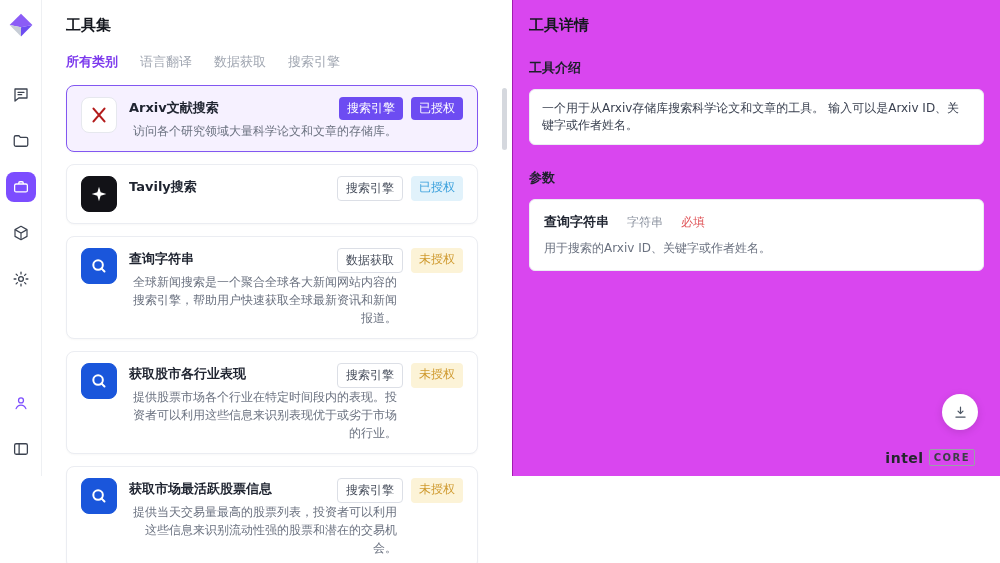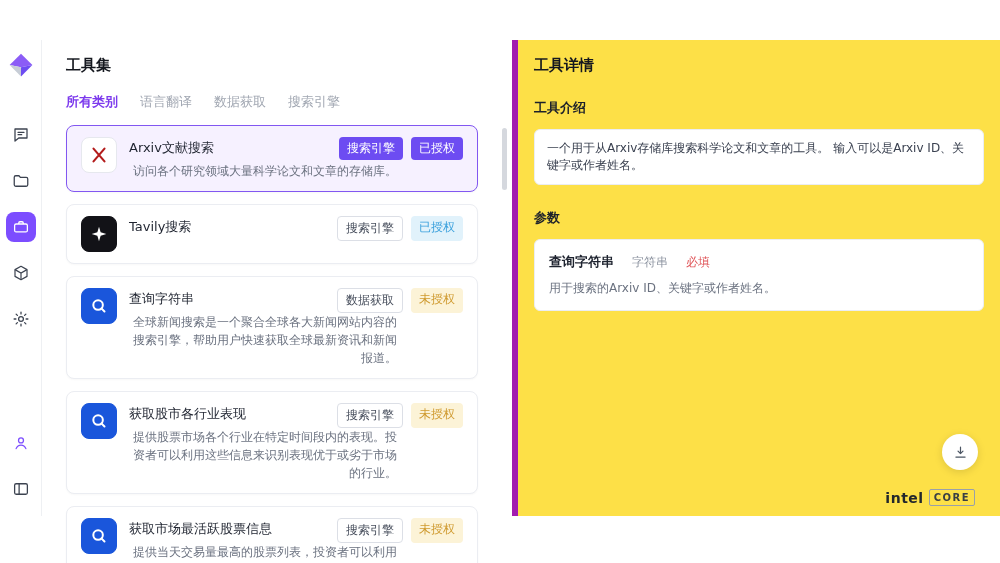--- a/index.html
+++ b/index.html
@@ -1,18 +1,18 @@
 <!DOCTYPE html>
 <html><head>
 <meta charset="utf-8">
 <style>
   * { margin:0; padding:0; box-sizing:border-box; }
   html,body { width:1000px; height:563px; overflow:hidden;
     font-family:"DejaVu Sans","Liberation Sans",sans-serif; background:#fff; }
-  .app { position:relative; width:1000px; height:476px; display:flex;margin-top:40px; }
+  .app { position:relative; width:1000px; height:476px; display:flex; }
 
   
   .sidebar { width:42px; flex-shrink:0; background:#fff; border-right:1px solid #eef0f3;
     display:flex; flex-direction:column; align-items:center; padding:12px 0 10px; }
   .logo { width:26px; height:26px; margin-bottom:42px; }
   .nav-icon { width:30px; height:30px; border-radius:8px; display:flex; align-items:center;
     justify-content:center; color:#3c4350; margin-bottom:16px; cursor:pointer; }
   .nav-icon svg { width:18px; height:18px; }
   .nav-icon.active { background:#7c4dff; color:#fff; }
   .nav-icon.user { color:#7c4dff; }
@@ -27,33 +27,33 @@
   .cards { display:flex; flex-direction:column; gap:12px; width:412px; }
   .card { position:relative; background:#fff; border:1px solid #ebedf2; border-radius:8px;
     padding:11px 14px; display:flex; gap:12px; box-shadow:0 1px 2px rgba(20,20,40,.03); cursor:pointer; }
   .card.selected { background:#f6f1ff; border:1.5px solid #8257f1; }
   .tool-icon { width:36px; height:36px; border-radius:8px; flex-shrink:0; display:flex;
     align-items:center; justify-content:center; border:1px solid #e6e8ee; background:#fff; }
   .tool-icon svg { width:22px; height:22px; }
   .tool-icon.tavily { background:#121217; border-color:#121217; }
   .tool-icon.blue { background:#1a56db; border-color:#1a56db; }
   .card-main { flex:1; min-width:0; }
-  .card-title { font-size:13px; font-weight:normal; color:#1f2430; margin:2px 0 5px; }
+  .card-title { font-size:13px; font-weight:bold; color:#1f2430; margin:2px 0 5px; }
   .card-desc { font-size:12px; color:#6b7280; line-height:1.5; max-width:268px;text-align:right; }
   .badges { position:absolute; top:11px; right:14px; display:flex; gap:8px; }
   .badge { font-size:12px; padding:3px 8px; border-radius:4px; white-space:nowrap; }
   .badge.outline { border:1px solid #dcdfe6; color:#49505e; background:#fff; }
   .badge.purple { background:#6d4cf2; color:#fff; }
   .badge.blue { background:#e1f2fb; color:#3aa0dc; }
   .badge.yellow { background:#fcf3d7; color:#cf9a2f; }
   .list-scrollbar { position:absolute; right:5px; top:88px; width:5px; height:62px;
     border-radius:3px; background:#d5d8de; cursor:grab; }
 
   
-  .detail-panel { flex:1; background:#fde047; border-left:6px solid #a21caf;
+  .detail-panel { flex:1; background:#d946ef; border-left:1px solid #a21caf;
     padding:16px 16px 0 16px; position:relative; }
   .detail-title { font-size:15px; font-weight:bold; color:#15181f; margin-bottom:24px; }
   .section-title { font-size:13px; font-weight:bold; color:#1c202a; margin-bottom:12px; }
   .intro-card { background:#fff; border:1px solid #ebedf2; border-radius:6px;
     padding:10px 12px; font-size:12px; color:#3a4150; margin-bottom:24px; }
   .param-card { background:#fff; border:1px solid #ebedf2; border-radius:6px; padding:13px 14px; }
   .param-head { display:flex; align-items:center; gap:18px; margin-bottom:9px; }
   .param-name { font-size:13px; font-weight:bold; color:#1f2430; }
   .param-type { font-size:12px; color:#8a919e; }
   .param-req { font-size:12px; color:#e0565a; }

